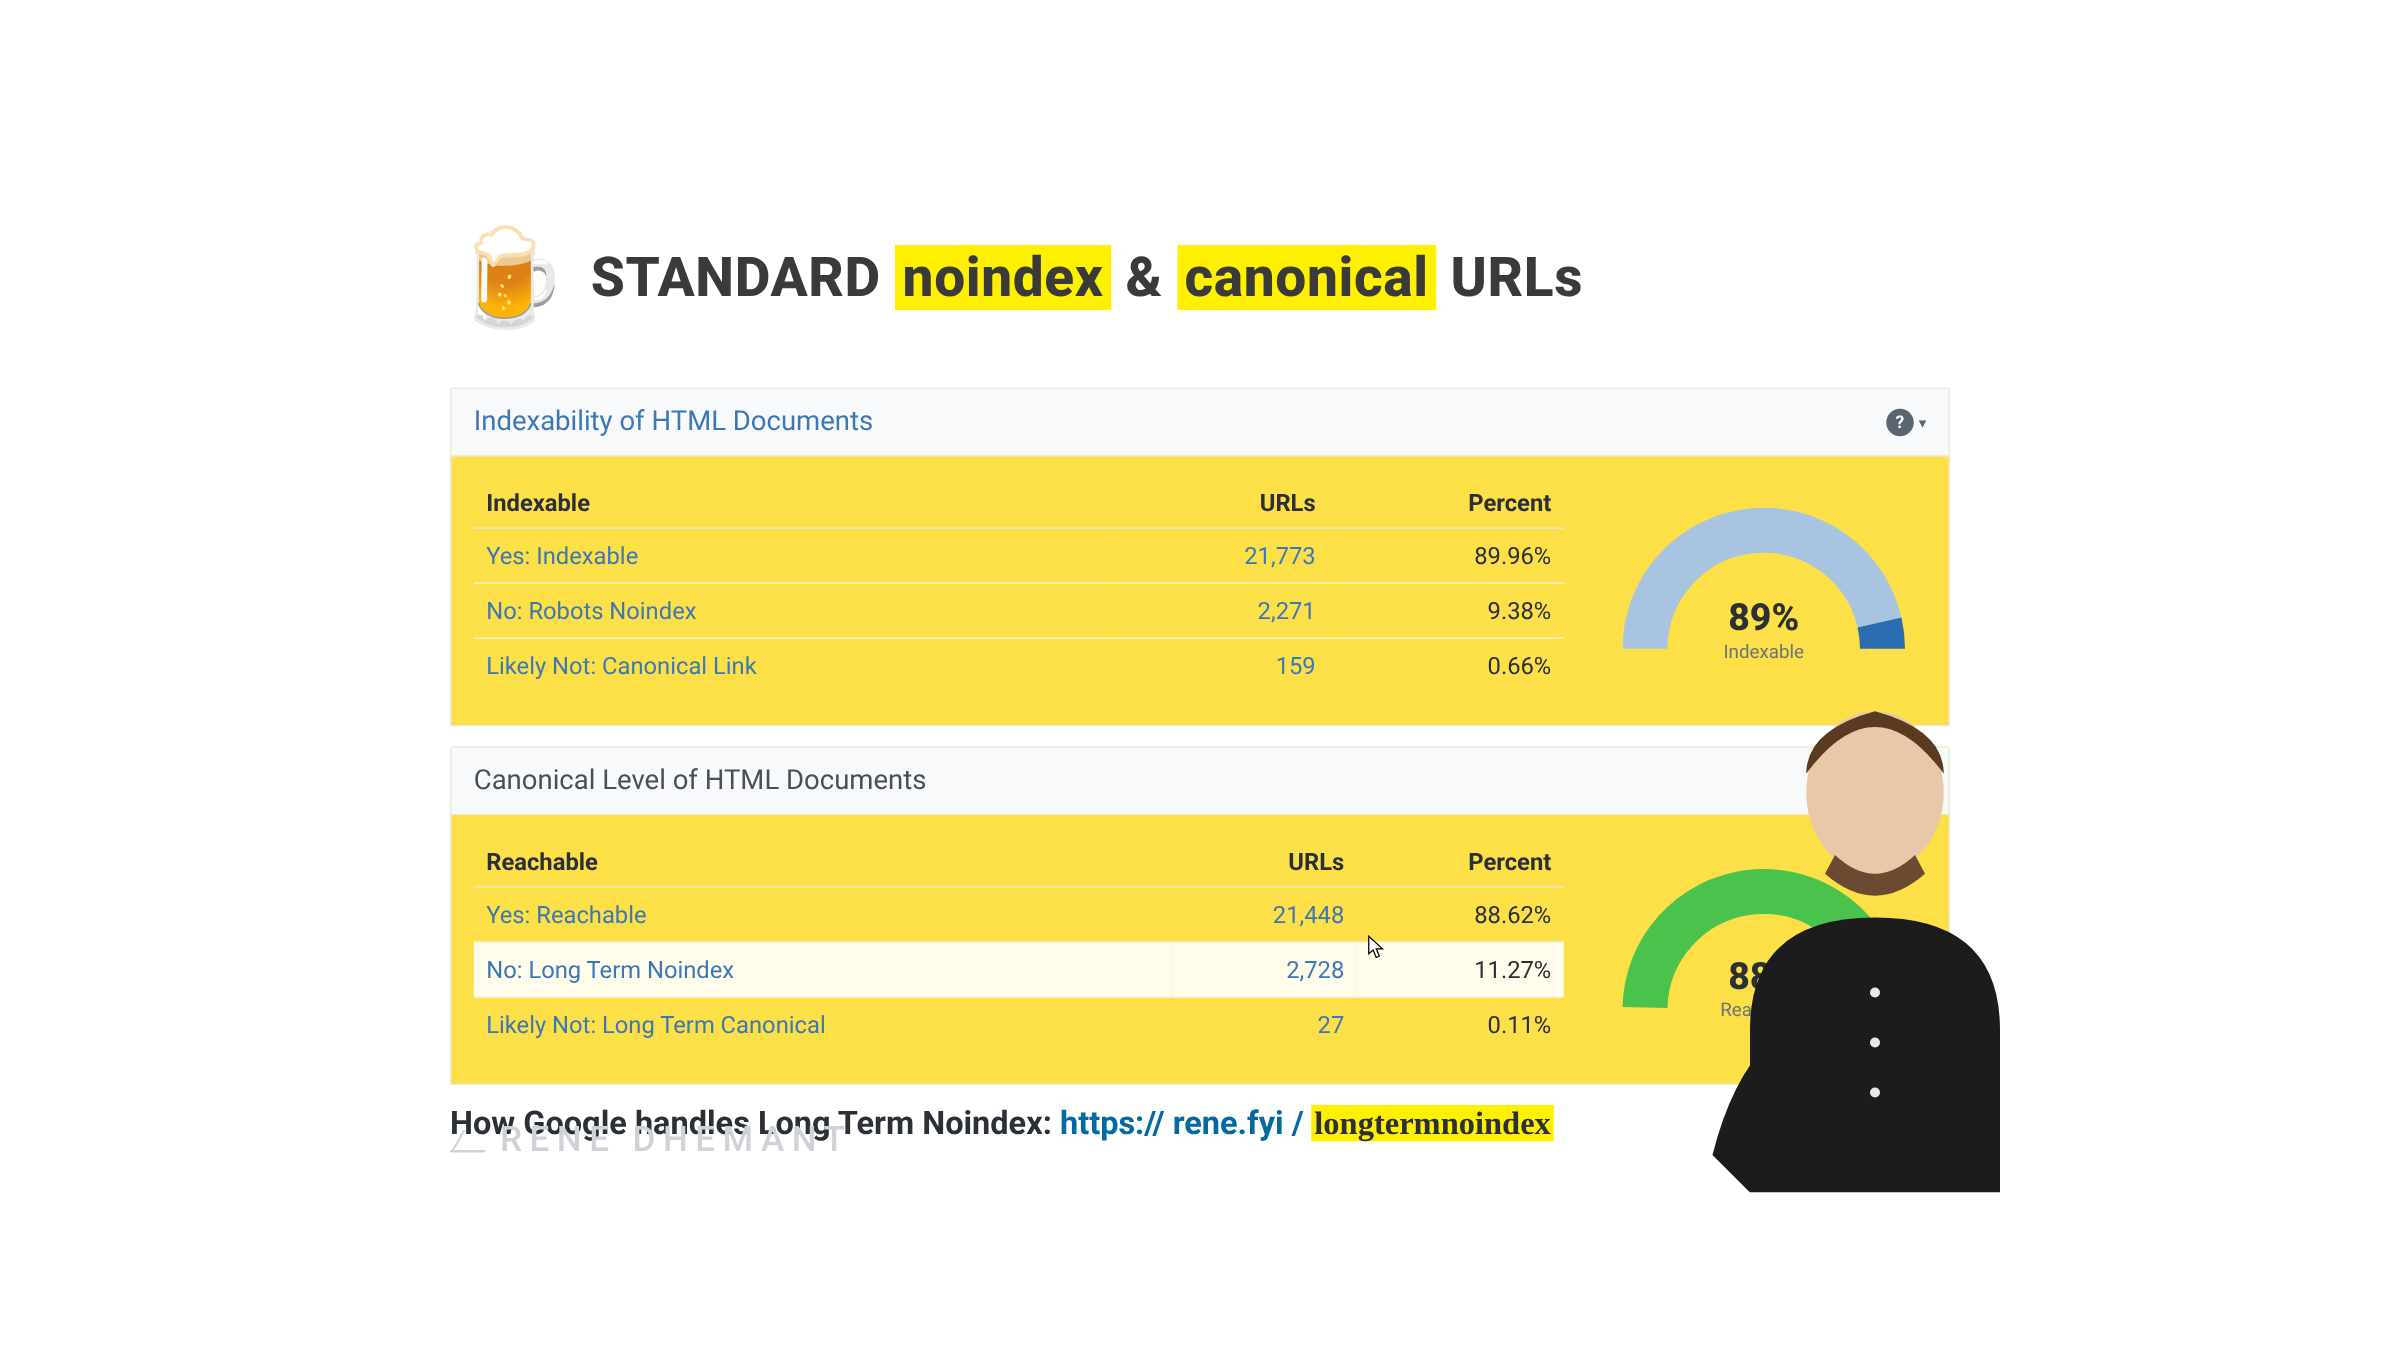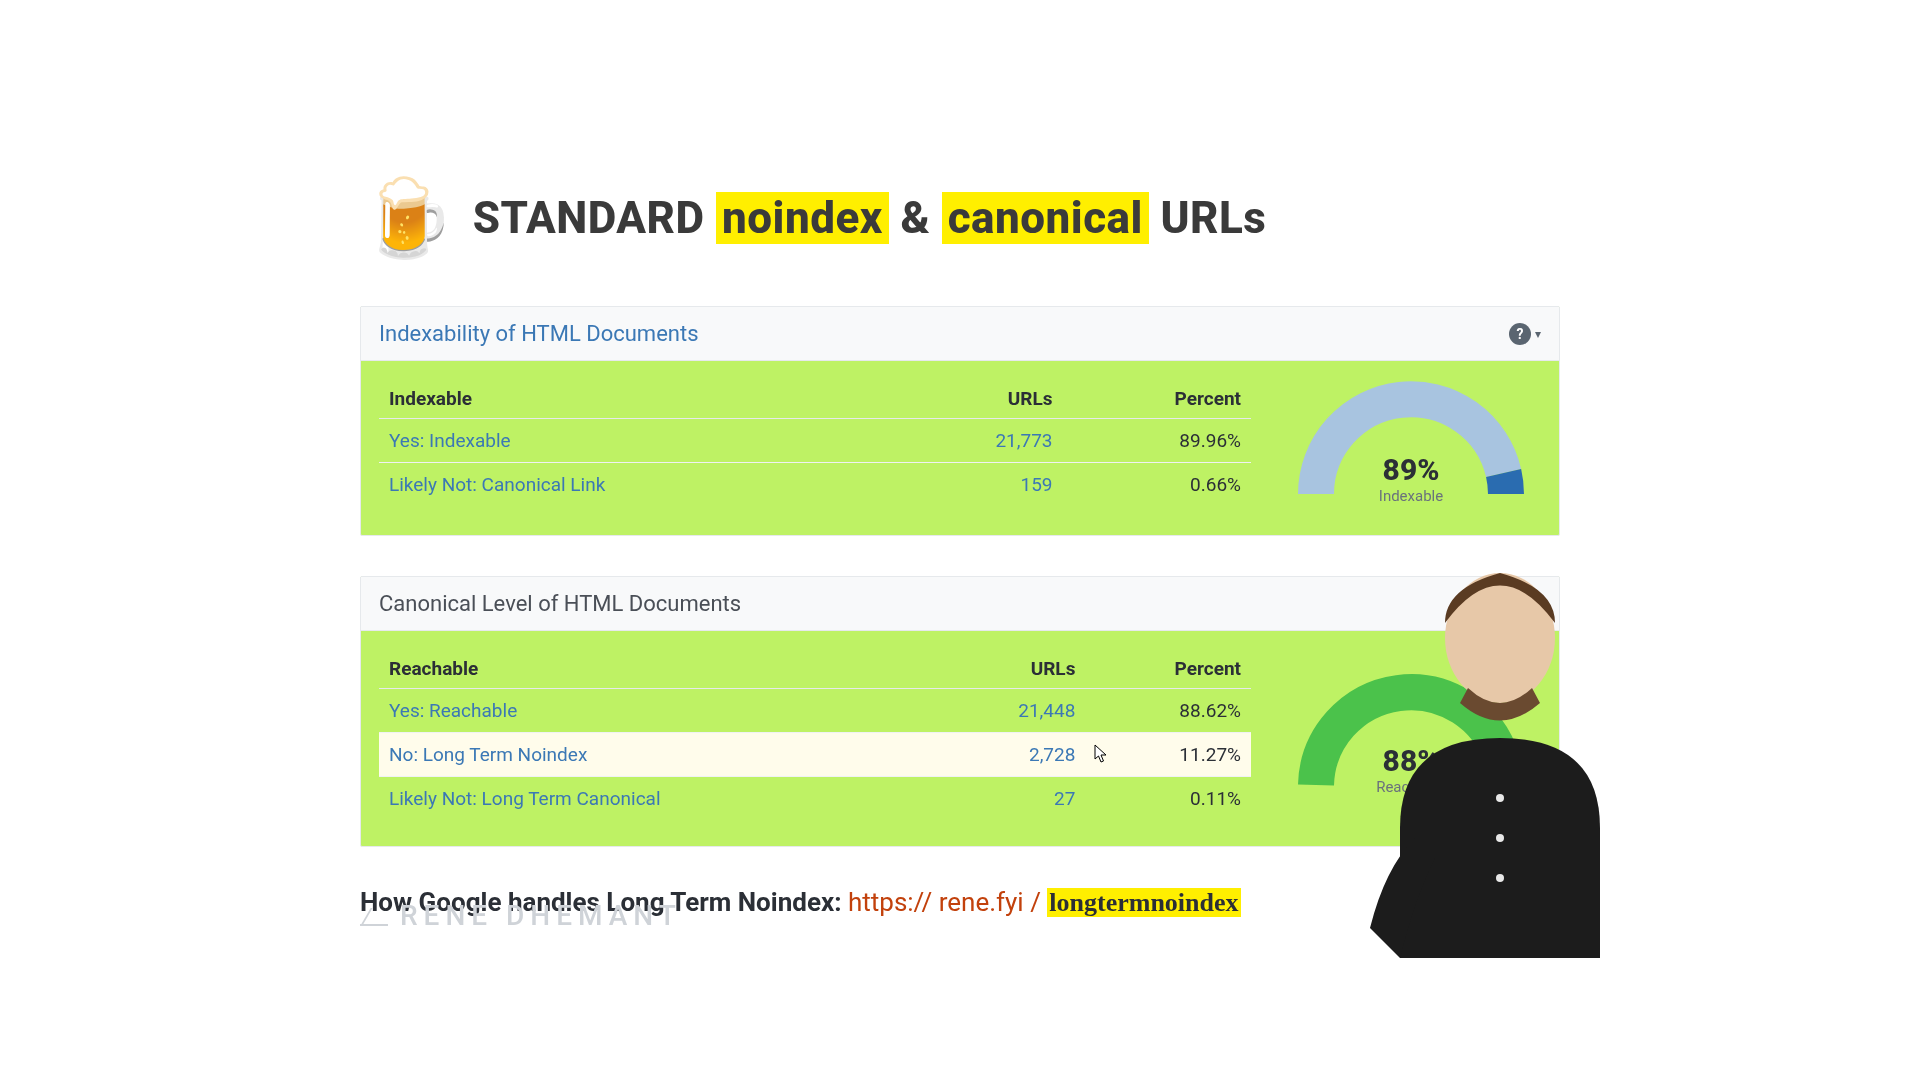--- a/index.html
+++ b/index.html
@@ -32,22 +32,22 @@
   .title {
     font-size: 44px;
     font-weight: 800;
     color: #3a3a3a;
     letter-spacing: 0.5px;
   }
   .title .hl { background: #ffef00; padding: 0 6px; }
   .panel {
     border: 1px solid #e6e9ec;
     border-radius: 2px;
-    margin-bottom: 40px;
-    background: #bef264;
+    margin-bottom: 16px;
+    background: #fde047;
   }
   .panel-header {
     background: #f8f9fa;
     border-bottom: 1px solid #e6e9ec;
     padding: 14px 18px;
     display: flex;
     align-items: center;
     justify-content: space-between;
     font-size: 22px;
     color: #3b78b5;
@@ -114,21 +114,21 @@
     text-align: center;
   }
   .gauge-pct { font-size: 30px; font-weight: 800; color: #2b2f36; }
   .gauge-sub { font-size: 15px; color: #6a727c; }
   .footer-line {
     font-size: 26px;
     font-weight: 700;
     color: #2b2f36;
     margin-top: 8px;
   }
-  .footer-line .lnk { color: #c2410c; font-weight: 400; }
+  .footer-line .lnk { color: #0369a1; font-weight: 700; }
   .footer-line .lnk-hl { background: #ffef00; color: #2b2f36; font-weight: 800; padding: 0 2px; font-family: Liberation Serif, serif; }
   .watermark {
     position: absolute;
     left: 120px; bottom: 26px;
     display: flex; align-items: center; gap: 12px;
     color: #cfd3d8;
     font-size: 28px;
     letter-spacing: 6px;
     font-weight: 500;
   }
@@ -190,20 +190,25 @@
                 <th>Indexable</th>
                 <th class="num">URLs</th>
                 <th class="num">Percent</th>
               </tr>
             </thead>
             <tbody>
               <tr>
                 <td class="link">Yes: Indexable</td>
                 <td class="num">21,773</td>
                 <td class="num plain">89.96%</td>
+              </tr>
+              <tr>
+                <td class="link">No: Robots Noindex</td>
+                <td class="num">2,271</td>
+                <td class="num plain">9.38%</td>
               </tr>
               <tr>
                 <td class="link">Likely Not: Canonical Link</td>
                 <td class="num">159</td>
                 <td class="num plain">0.66%</td>
               </tr>
             </tbody>
           </table>
         </div>
         <div class="gauge-wrap">

